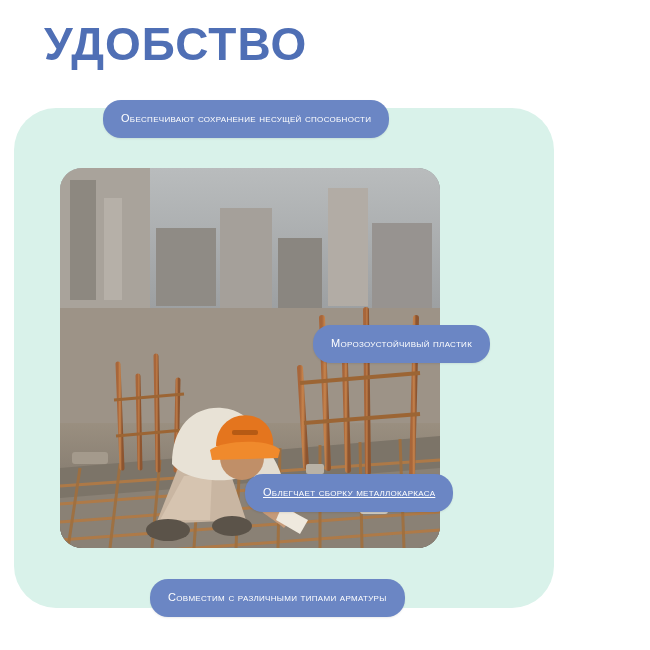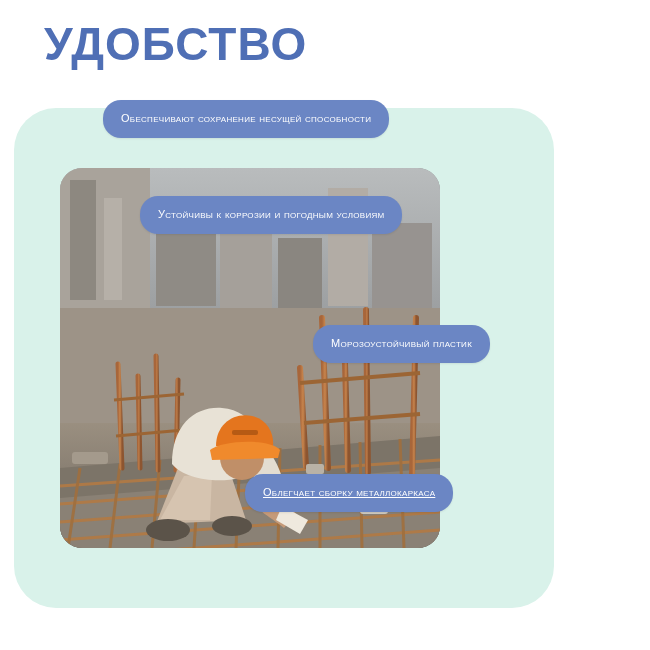--- a/index.html
+++ b/index.html
@@ -196,17 +196,17 @@
         <rect x="172" y="262" width="26" height="5" rx="2" fill="#b65a14"></rect>
       </g>
 
       <rect x="300" y="330" width="28" height="16" rx="3" fill="#cfc9bf"></rect>
       <rect x="246" y="296" width="18" height="10" rx="2" fill="#b9b2a6"></rect>
       <rect x="12" y="284" width="36" height="12" rx="3" fill="#a49a8c"></rect>
     </svg>
   </div>
 
   <div class="pill pill-1">Обеспечивают сохранение несущей способности</div>
-  <div class="pill pill-2">Устойчивы к коррозии и погодным условиям</div>
   <div class="pill pill-3">Морозоустойчивый пластик</div>
   <div class="pill pill-4">Облегчает сборку металлокаркаса</div>
+  <div class="pill pill-5">Совместим с различными типами арматуры</div>
 
 </div>
 
 </body></html>

